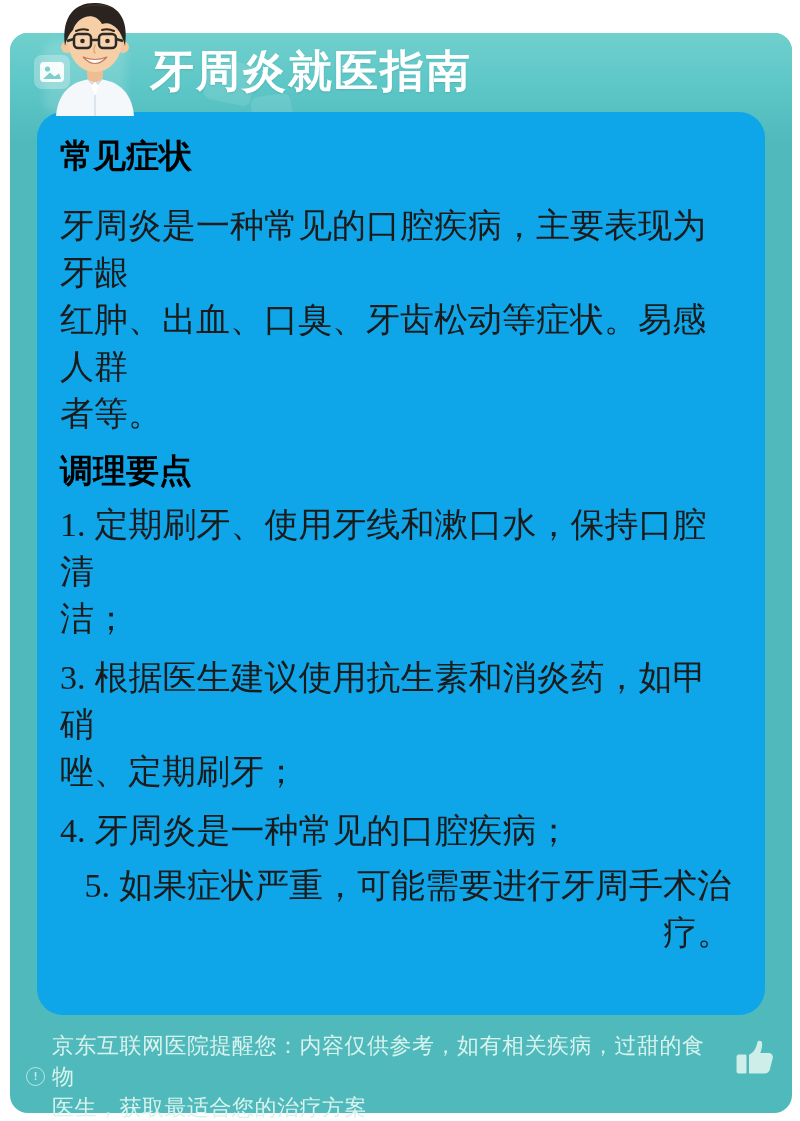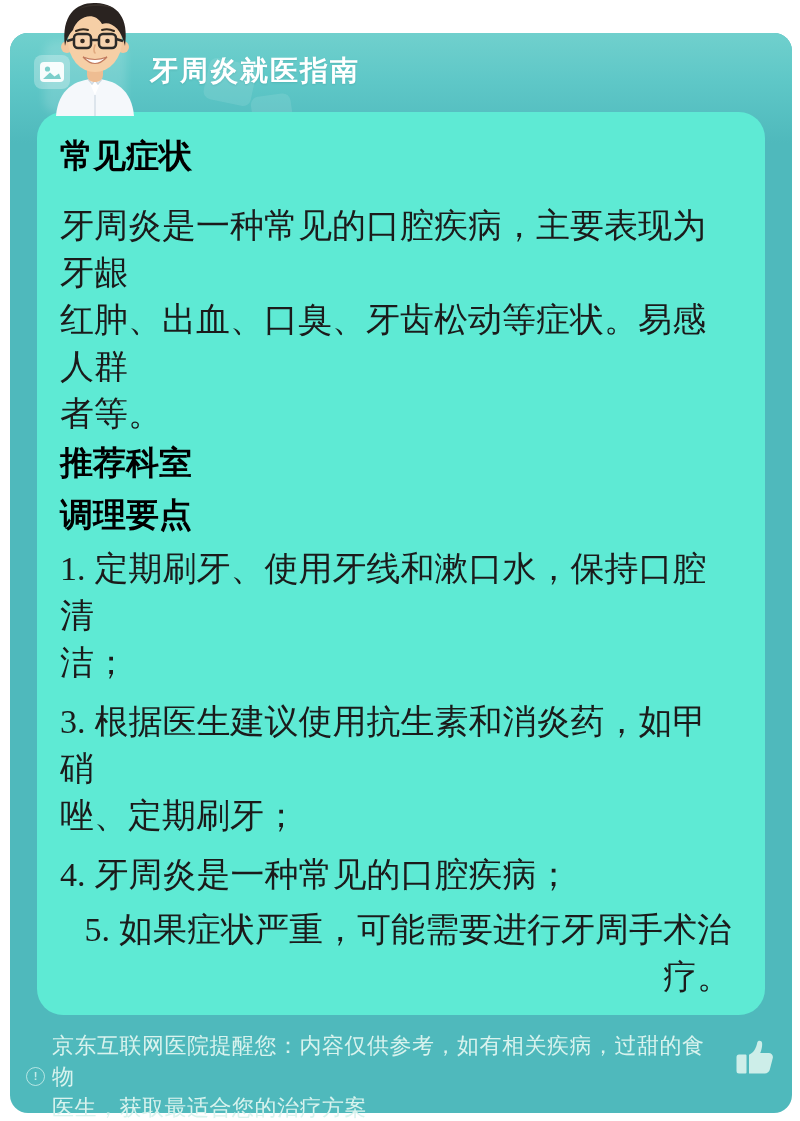--- a/index.html
+++ b/index.html
@@ -29,27 +29,27 @@
   .pic-icon{
     position:absolute;left:24px;top:22px;width:36px;height:34px;
     background:rgba(255,255,255,0.28);border-radius:8px;
     display:flex;align-items:center;justify-content:center;
   }
   
   .avatar{position:absolute;left:48px;top:0;width:94px;height:116px;z-index:5;}
   
   .page-title{
     position:absolute;left:150px;top:50px;z-index:4;
-    font-size:28px;font-weight:700;color:#ffffff;letter-spacing:2px;line-height:42px;
+    font-size:44px;font-weight:700;color:#ffffff;letter-spacing:2px;line-height:42px;
     text-shadow:0 1px 2px rgba(0,90,90,0.15);
   }
   
   .card{
     position:absolute;left:37px;top:112px;width:728px;height:903px;
-    background:#5eead4;border-radius:26px;box-sizing:border-box;
+    background:#0ea5e9;border-radius:26px;box-sizing:border-box;
     padding:26px 34px 26px 23px;overflow:hidden;z-index:3;
     color:#1b1b1b;
   }
   .card h2{
     font-size:33px;line-height:36px;font-weight:700;color:#000;
     margin:0;
   }
   .card h2.h-symptoms{margin:0 0 28px 0;}
   .card h2.h-dept{margin:8px 0 16px 0;}
   .card h2.h-care{margin:16px 0 6px 0;}
@@ -131,21 +131,20 @@
 
 <div class="card">
 
   <h2 class="h-symptoms">常见症状</h2>
   <div class="para">
     <div class="tline">牙周炎是一种常见的口腔疾病，主要表现为牙龈</div>
     <div class="tline">红肿、出血、口臭、牙齿松动等症状。易感人群</div>
     <div class="tline">者等。</div>
   </div>
 
-  <h2 class="h-dept">推荐科室</h2>
 
   <h2 class="h-care">调理要点</h2>
 
   <div class="list-item">
     <div class="tline"><span class="num">1.</span><span>定期刷牙、使用牙线和漱口水，保持口腔清</span></div>
     <div class="tline">洁；</div>
   </div>
 
 
   <div class="list-item">

